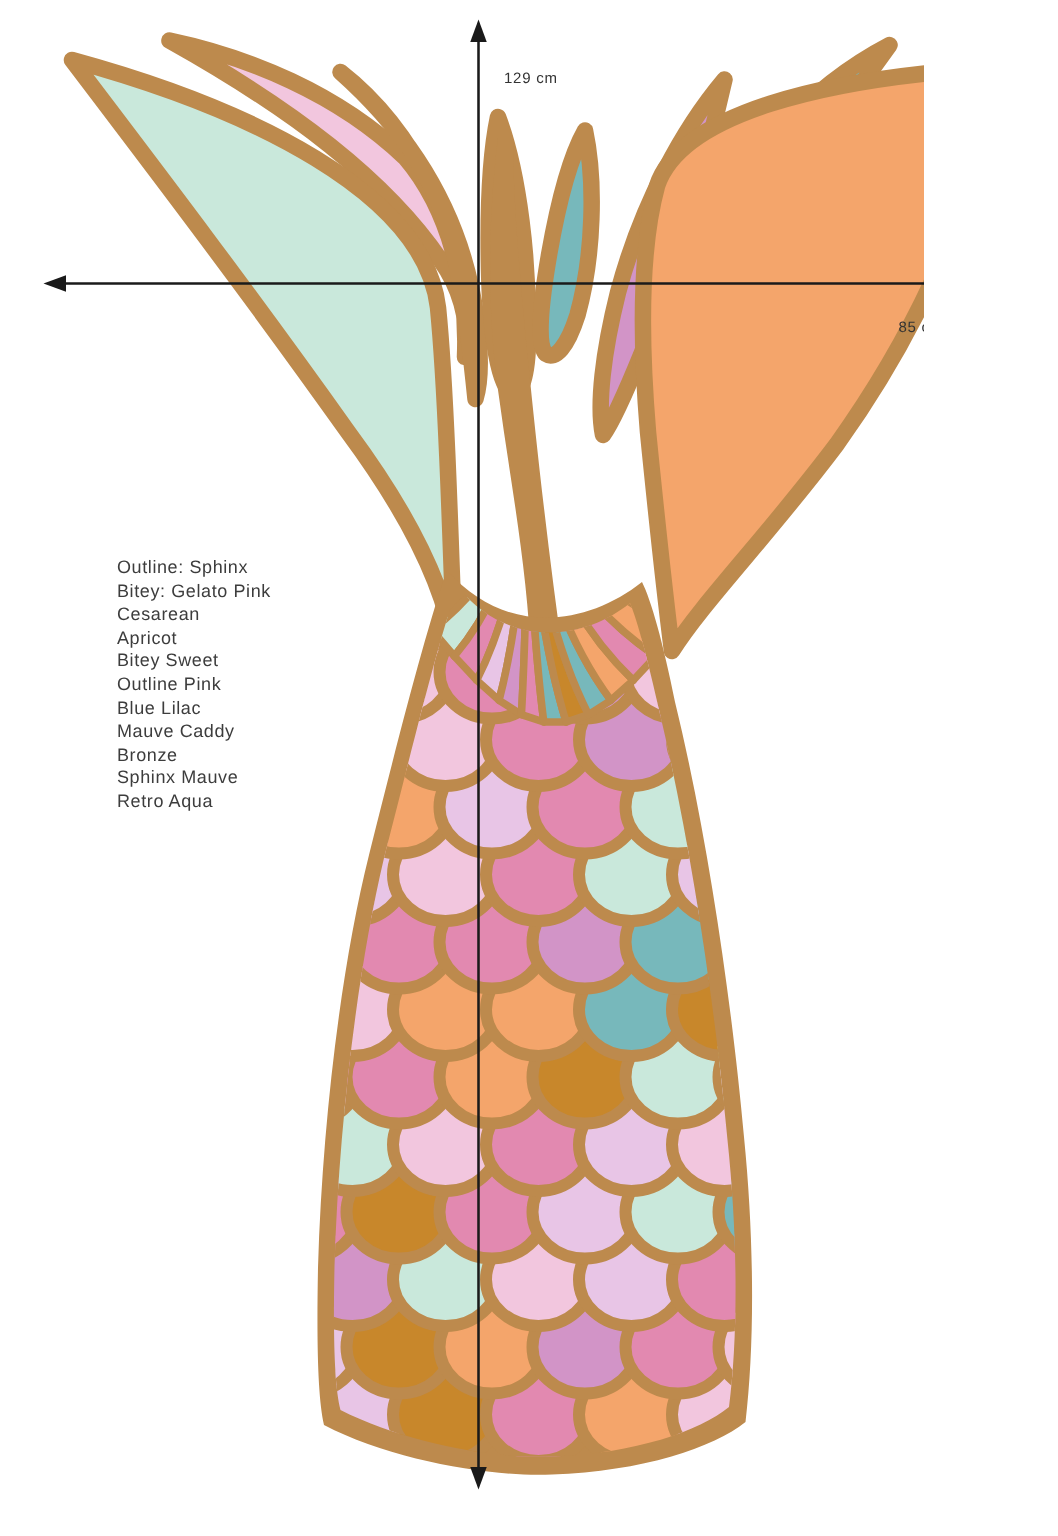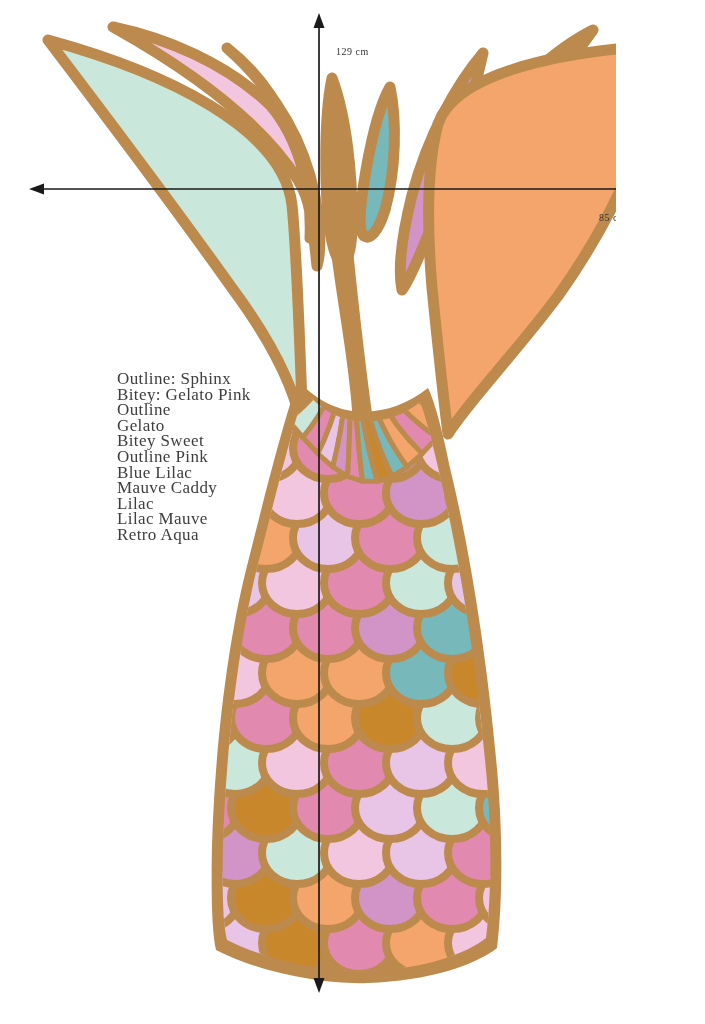--- a/index.html
+++ b/index.html
@@ -1,32 +1,31 @@
 <!DOCTYPE html>
 <html><head>
 <meta charset="utf-8">
 <style>
   html,body{margin:0;padding:0;background:#ffffff;}
   .canvas{
     position:relative;
     width:616px;height:1024px;
     background:#ffffff;
     overflow:hidden;
-    font-family:Liberation Serif, serif;
+    font-family:Liberation Sans, sans-serif;
   }
   .canvas svg{position:absolute;left:0;top:0;}
   .legend{
     position:absolute;
     left:78px;top:371px;
-    font-size:17px;
+    font-size:12px;
     line-height:15.6px;
     letter-spacing:0.4px;
     color:#3d3d3d;
     white-space:nowrap;
-    margin-left:39px;
   }
   .dim-label{
     font-size:10px;
     letter-spacing:0.5px;
     fill:#333333;
   }
 </style>
 </head>
 <body>
 
@@ -218,23 +217,23 @@
       <path d="M671,189 L656,183.5 L656,194.5 Z" fill="#1A1A1A"></path>
 
       <text class="dim-label" x="336" y="55">129 cm</text>
       <text class="dim-label" x="599" y="221">85 cm</text>
     </g>
   </svg>
 
   <div class="legend">
     <div>Outline: Sphinx</div>
     <div>Bitey: Gelato Pink</div>
-    <div>Outline</div>
-    <div>Gelato</div>
+    <div>Cesarean</div>
+    <div>Apricot</div>
     <div>Bitey Sweet</div>
     <div>Outline Pink</div>
     <div>Blue Lilac</div>
     <div>Mauve Caddy</div>
-    <div>Lilac</div>
-    <div>Lilac Mauve</div>
+    <div>Bronze</div>
+    <div>Sphinx Mauve</div>
     <div>Retro Aqua</div>
   </div>
 </div>
 
 </body></html>

